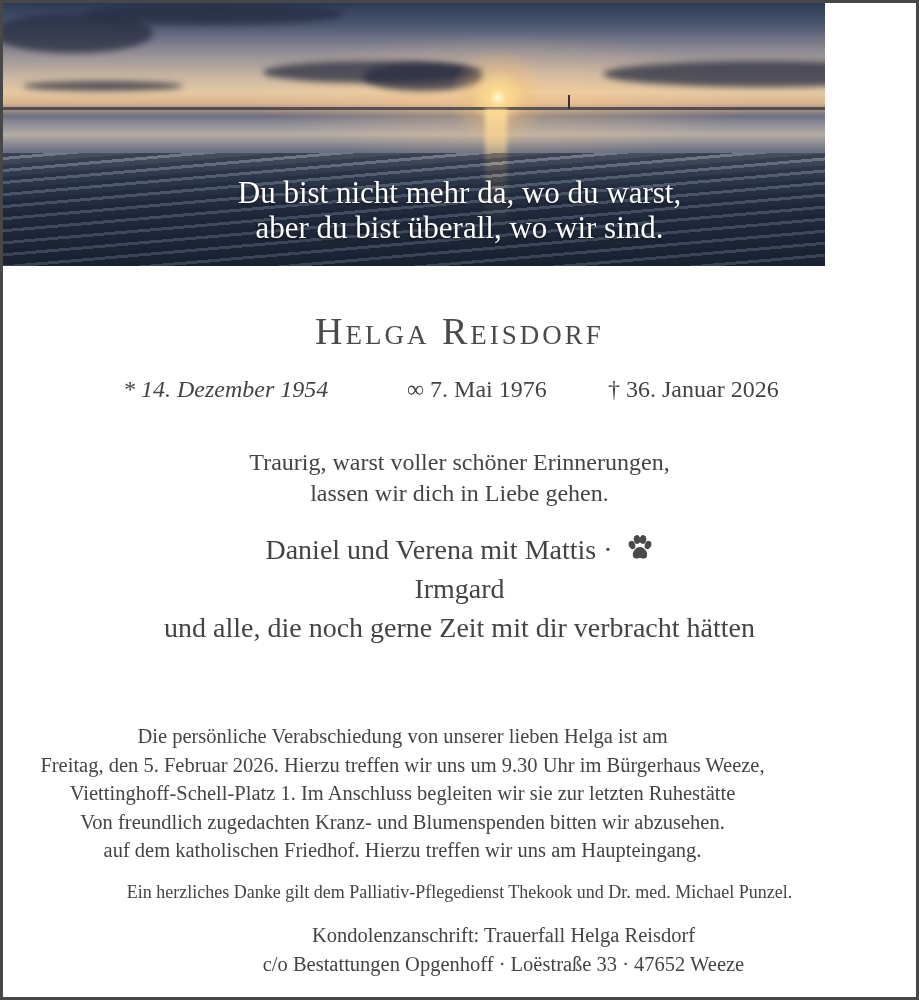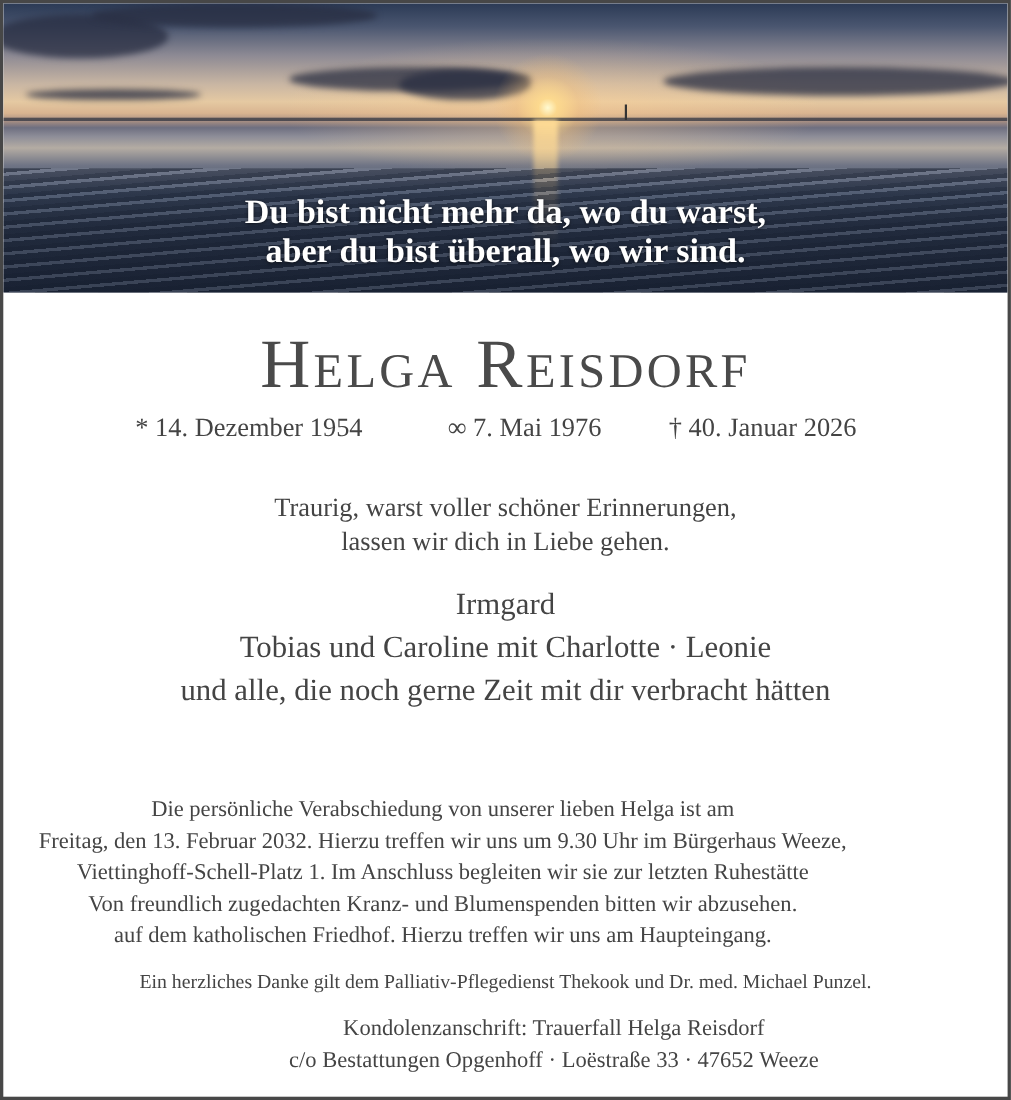--- a/index.html
+++ b/index.html
@@ -2,26 +2,25 @@
 <html><head>
   <meta charset="utf-8">
   <style>
     html, body { margin: 0; padding: 0; background: #444; }
     body { width: 919px; height: 1000px; overflow: hidden; }
     .frame {
       position: absolute; left: 0; top: 0; width: 913px; height: 994px;
       border: 3px solid #474747; background: #fff; overflow: hidden;
     }
     .hero {
-      position: absolute; left: 0; top: 0; width: 913px; height: 263px; overflow: hidden;
+      position: absolute; left: 0; top: 0; width: 822px; height: 263px; overflow: hidden;
       background: linear-gradient(180deg,
         #2b3a55 0%, #4a5670 8%, #8d8a94 18%, #c9b6a3 28%, #e5c9a2 34%, #d9b490 38%,
         #a08a82 41%, #6e6f80 43%, #8d8d98 46%, #b4aca3 50%, #6f7485 56%,
         #3e4a60 66%, #2a3448 78%, #1d2638 100%);
-      font-weight: bold;
     }
     .hero .sun {
       position: absolute; left: 445px; top: 45px; width: 100px; height: 100px; border-radius: 50%;
       background: radial-gradient(circle, rgba(255,250,210,1) 0%, rgba(255,220,140,0.85) 12%, rgba(240,190,120,0.35) 40%, rgba(240,190,120,0) 70%);
     }
     .hero .glow {
       position: absolute; left: 250px; top: 30px; width: 500px; height: 130px; border-radius: 50%;
       background: radial-gradient(ellipse, rgba(255,210,150,0.45) 0%, rgba(255,210,150,0) 70%);
     }
     .hero .reflection {
@@ -39,26 +38,26 @@
         repeating-linear-gradient(175deg, rgba(20,28,44,0.55) 0 4px, rgba(140,150,170,0.25) 4px 7px, rgba(20,28,44,0.4) 7px 12px);
     }
     .quote {
       position: absolute; left: 0; top: 172px; width: 913px; text-align: center;
       font-family: "Liberation Serif", "DejaVu Serif", serif; color: #fff;
       font-size: 31px; line-height: 35px; text-shadow: 0 1px 3px rgba(0,0,0,0.6);
     }
     .content { position: absolute; left: 0; top: 263px; width: 913px; text-align: center;
       font-family: "Liberation Serif", "DejaVu Serif", serif; color: #444; }
     .name {
-      position: absolute; left: 0; top: 30px; width: 913px; font-size: 63px; letter-spacing: 3px;
+      position: absolute; left: 0; top: 30px; width: 913px; font-size: 38px; letter-spacing: 3px;
       font-variant: small-caps; color: #4a4a4a; line-height: 70px;
     }
     .dates { position: absolute; left: 0; top: 108px; width: 913px; font-size: 24px; line-height: 30px; }
     .dates span { display: inline-block; }
-    .dates .d1 { position: absolute; left: 120px; }
+    .dates .d1 { position: absolute; left: 120px; font-style: italic; }
     .dates .d2 { position: absolute; left: 404px; text-align: center; }
     .dates .d3 { position: absolute; left: 605px; }
     .saying { position: absolute; left: 0; top: 181px; width: 913px; font-size: 24px; line-height: 31px; }
     .family { position: absolute; left: 0; top: 264px; width: 913px; font-size: 28px; line-height: 39px; }
     .paw { display: inline-block; width: 28px; height: 28px; vertical-align: -3px; margin-left: 6px; }
     .notice { position: absolute; left: 0; top: 456px; width: 799px; font-size: 20.5px; line-height: 28.5px; }
     .thanks { position: absolute; left: 0; top: 612px; width: 913px; font-size: 18px; line-height: 28px; }
     .address { position: absolute; left: 0; top: 655px; width: 913px; font-size: 20.5px; line-height: 29px; padding-left: 44px; }
     .line { display: block; white-space: nowrap; }
   </style>
@@ -84,37 +83,45 @@
       <span class="line">aber du bist überall, wo wir sind.</span>
     </div>
   </div>
 
   <div class="content">
     <div class="name">Helga Reisdorf</div>
 
     <div class="dates">
       <span class="d1">* 14. Dezember 1954</span>
       <span class="d2">∞ 7. Mai 1976</span>
-      <span class="d3">† 40. Januar 2026</span>
+      <span class="d3">† 36. Januar 2026</span>
     </div>
 
     <div class="saying">
       <span class="line">Traurig, warst voller schöner Erinnerungen,</span>
       <span class="line">lassen wir dich in Liebe gehen.</span>
     </div>
 
     <div class="family">
+      <span class="line">
+        <span>Daniel und Verena mit Mattis  · </span><svg class="paw" viewBox="0 0 28 28">
+          <ellipse cx="6" cy="11" rx="3.2" ry="4.2" fill="#4a4a4a" transform="rotate(-20 6 11)"></ellipse>
+          <ellipse cx="11" cy="5.5" rx="3.2" ry="4.4" fill="#4a4a4a" transform="rotate(-8 11 5.5)"></ellipse>
+          <ellipse cx="17" cy="5.5" rx="3.2" ry="4.4" fill="#4a4a4a" transform="rotate(8 17 5.5)"></ellipse>
+          <ellipse cx="22" cy="11" rx="3.2" ry="4.2" fill="#4a4a4a" transform="rotate(20 22 11)"></ellipse>
+          <path d="M14 13 C9 13 6 19 7 22 C8 26 12 24 14 24 C16 24 20 26 21 22 C22 19 19 13 14 13 Z" fill="#4a4a4a"></path>
+        </svg>
+      </span>
       <span class="line">Irmgard</span>
-      <span class="line">Tobias und Caroline mit Charlotte · Leonie</span>
       <span class="line">und alle, die noch gerne Zeit mit dir verbracht hätten</span>
     </div>
 
     <div class="notice">
       <span class="line">Die persönliche Verabschiedung von unserer lieben Helga ist am</span>
-      <span class="line">Freitag, den 13. Februar 2032. Hierzu treffen wir uns um 9.30 Uhr im Bürgerhaus Weeze,</span>
+      <span class="line">Freitag, den 5. Februar 2026. Hierzu treffen wir uns um 9.30 Uhr im Bürgerhaus Weeze,</span>
       <span class="line">Viettinghoff-Schell-Platz 1. Im Anschluss begleiten wir sie zur letzten Ruhestätte</span>
       <span class="line">Von freundlich zugedachten Kranz- und Blumenspenden bitten wir abzusehen.</span>
       <span class="line">auf dem katholischen Friedhof. Hierzu treffen wir uns am Haupteingang.</span>
     </div>
 
     <div class="thanks">Ein herzliches Danke gilt dem Palliativ-Pflegedienst Thekook und Dr. med. Michael Punzel.</div>
 
     <div class="address">
       <span class="line">Kondolenzanschrift: Trauerfall Helga Reisdorf</span>
       <span class="line">c/o Bestattungen Opgenhoff · Loëstraße 33 · 47652 Weeze</span>

